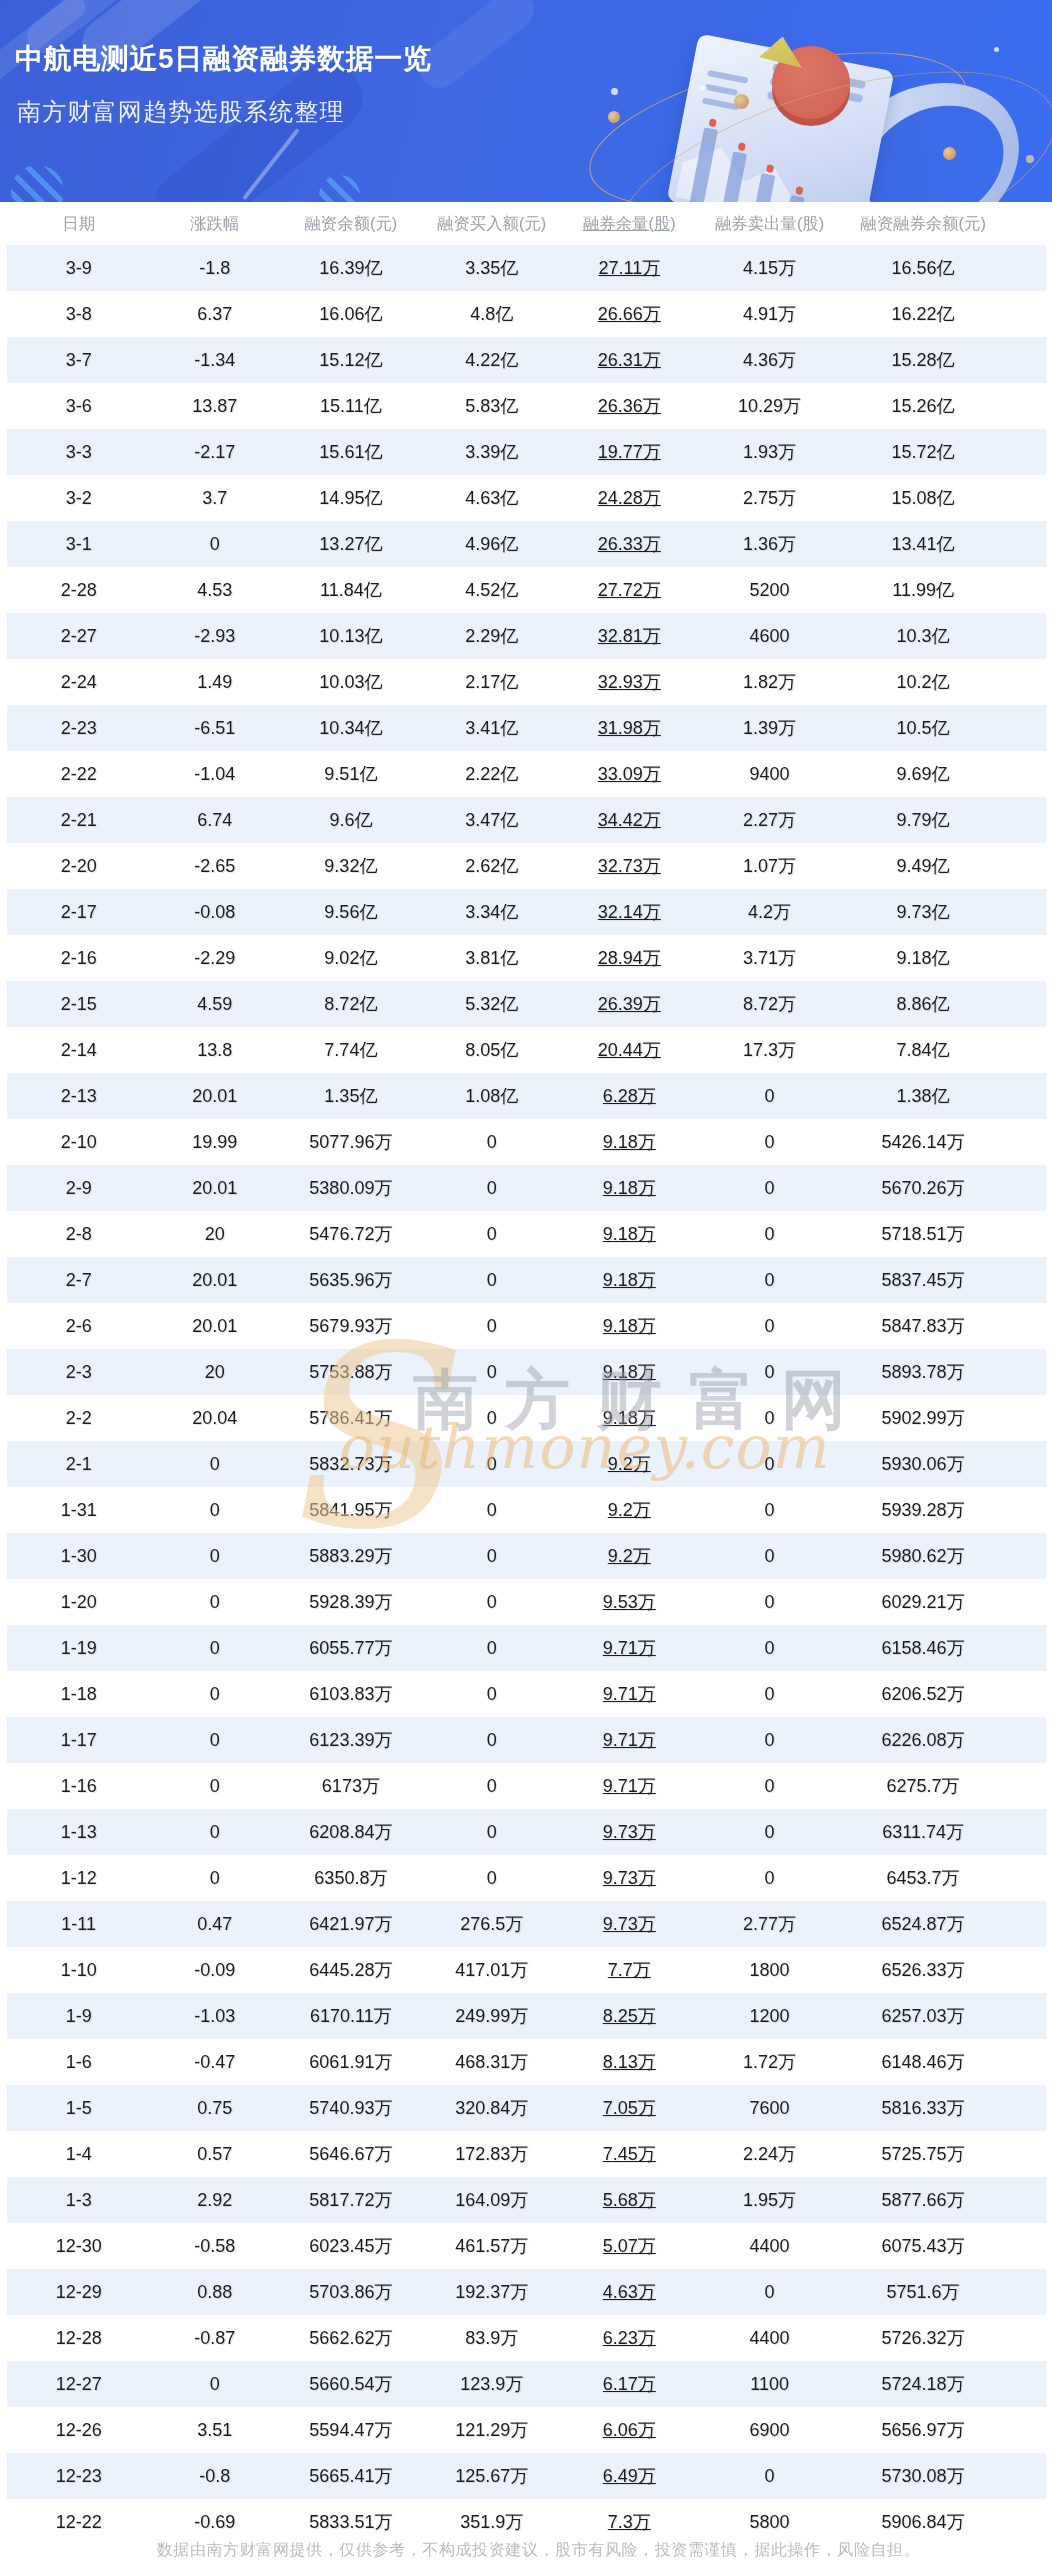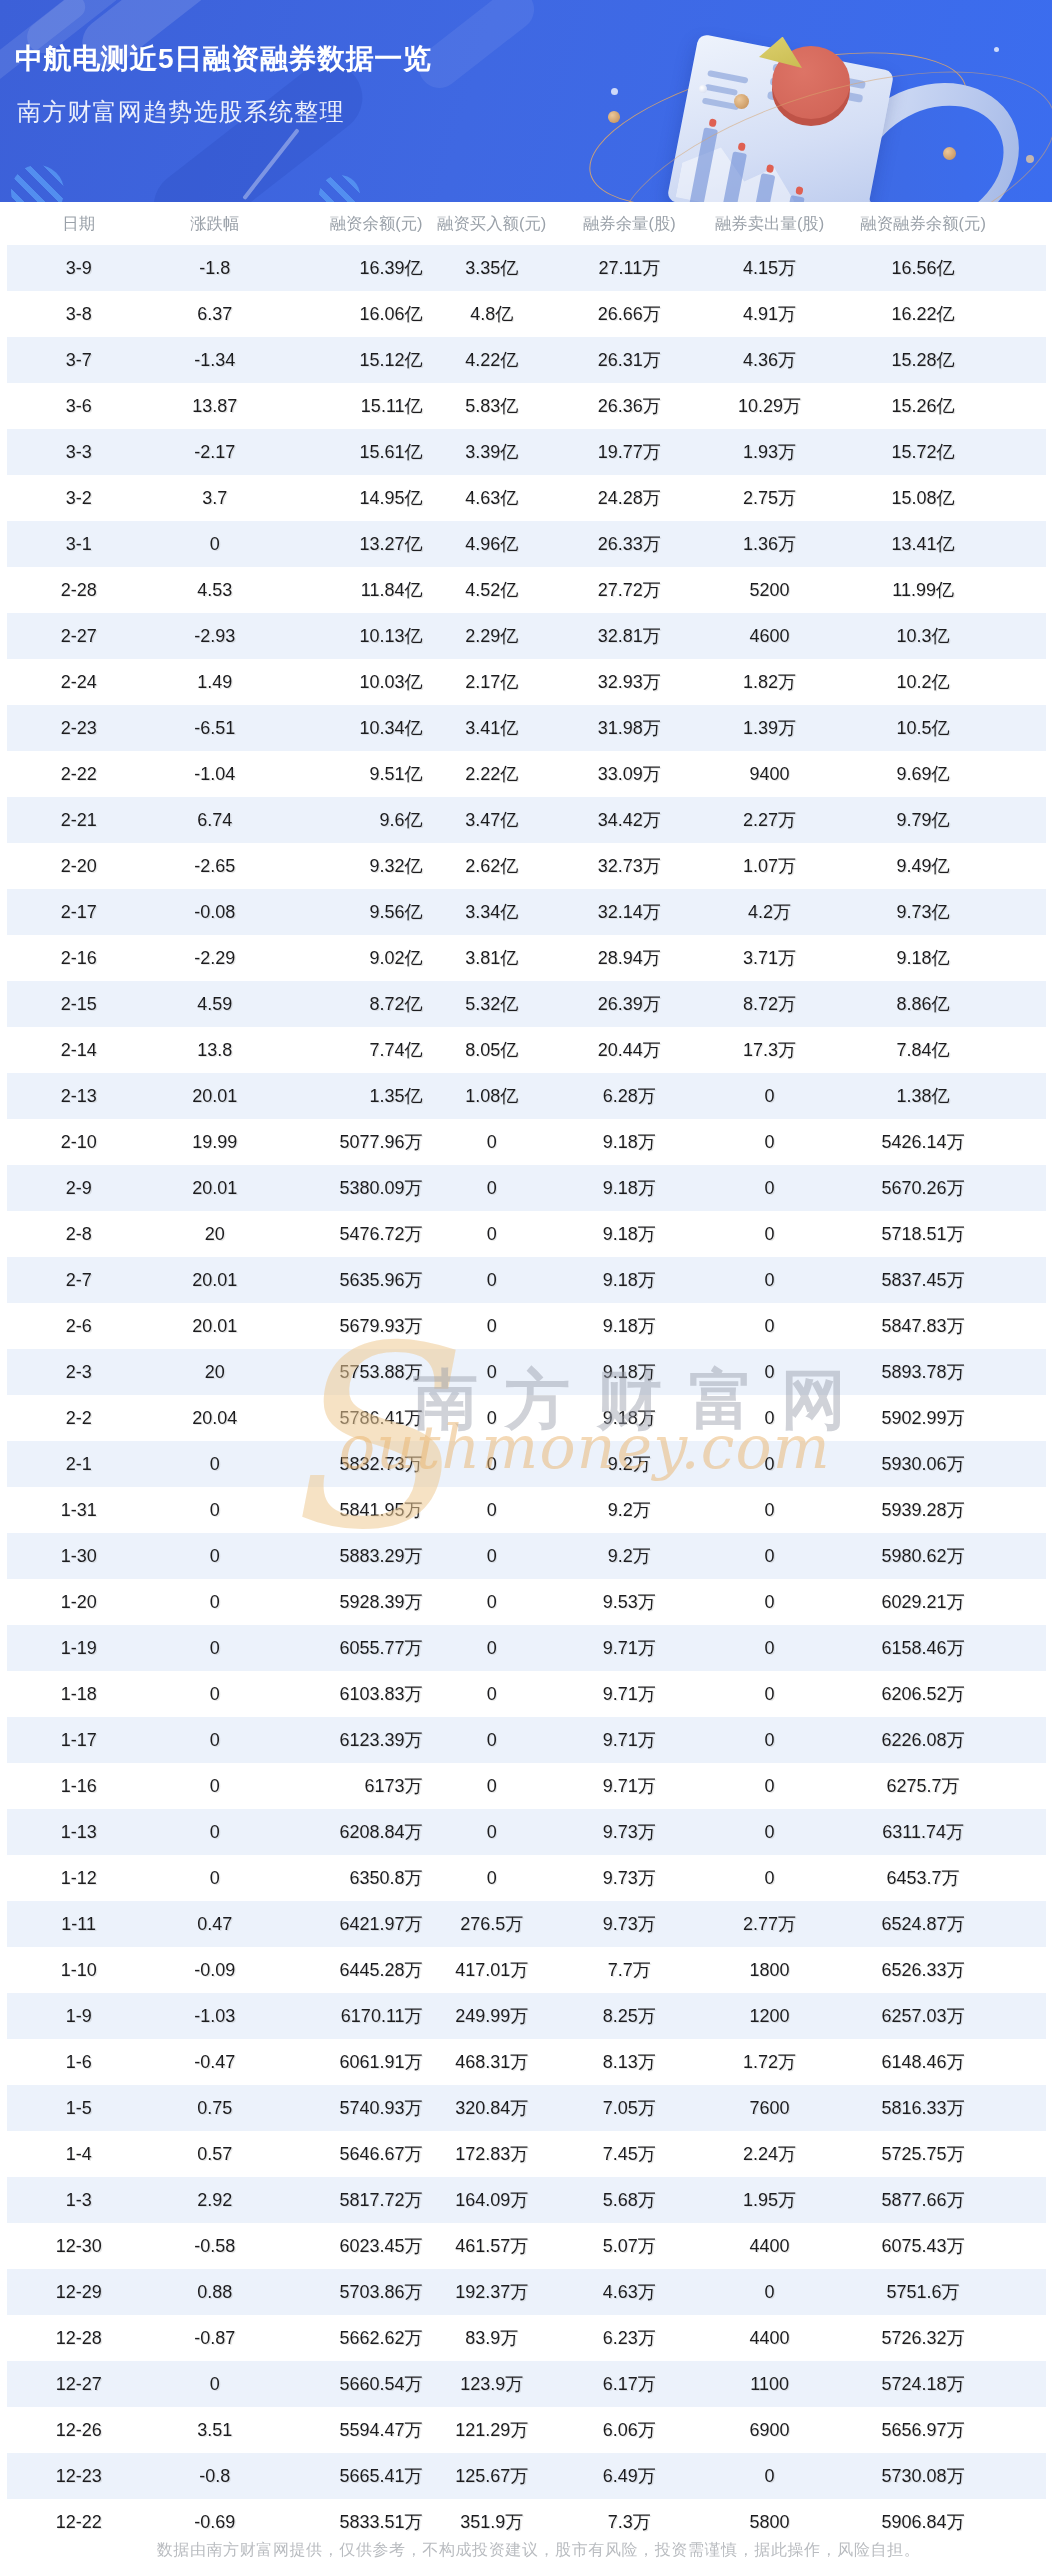--- a/index.html
+++ b/index.html
@@ -96,23 +96,23 @@
   
   .table-wrap { position: relative; margin: 1px 7px; z-index: 2; }
   .thead { display: flex; height: 42px; align-items: center; }
   .thead .cell { color: #9aa1a9; font-size: 16.4px; }
   .trow { display: flex; height: 46px; align-items: center; }
   .trow.alt { background: #ecf2fb; }
   .cell { text-align: center; }
   .trow .cell { color: #1c1c1e; font-size: 18px; text-shadow: 1.2px 1.2px 0 rgba(140,140,140,0.22); }
   .c0 { width: 13.8%; }
   .c1 { width: 12.4%; }
-  .c2 { width: 13.8%; text-align: right; }
+  .c2 { width: 13.8%; }
   .c3 { width: 13.3%; }
-  .c4 { width: 13.2%; }
+  .c4 { width: 13.2%; text-decoration: underline; }
   .c5 { width: 13.8%; }
   .c6 { width: 19.7%; padding-right: 41px; }
   
   .watermark { position: absolute; left: 0; top: 0; width: 1053px; height: 2576px;
     pointer-events: none; z-index: 3; }
   .wm-s { position: absolute; left: 295px; top: 1313px; font-family: "DejaVu Serif", serif;
     font-style: italic; font-size: 251px; line-height: 1; color: rgba(238,202,148,0.55); }
   .wm-cn { position: absolute; left: 406px; top: 1356px; font-size: 65px; font-weight: bold;
     letter-spacing: 27px; color: rgba(150,156,168,0.45); white-space: nowrap; margin-left: 7px; }
   .wm-en { position: absolute; left: 339px; top: 1412px; font-family: "DejaVu Serif", serif;

